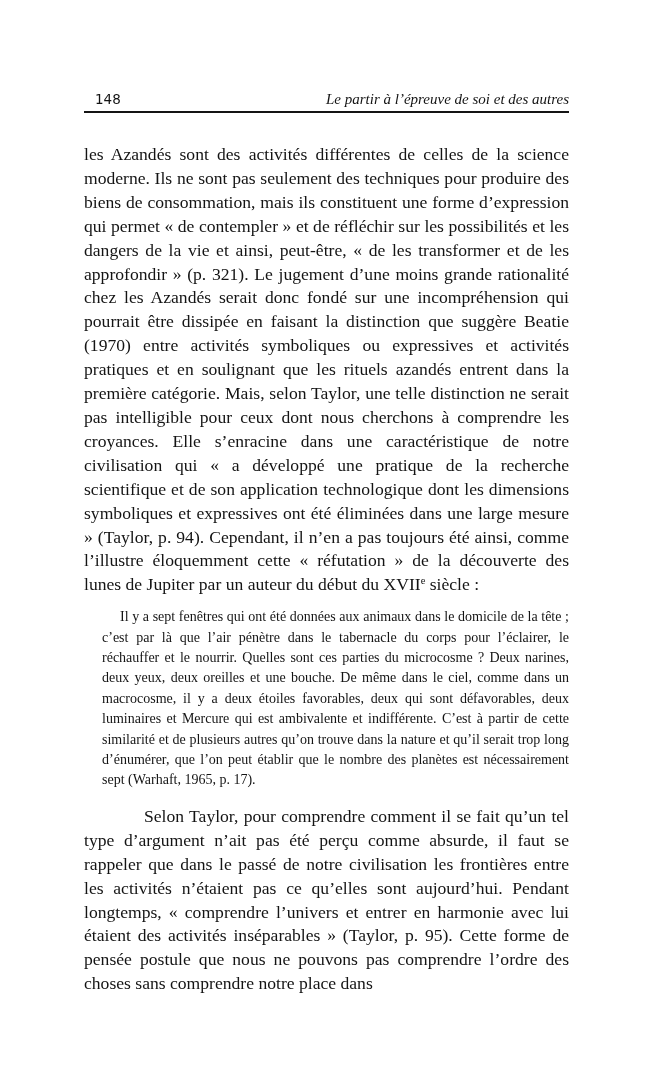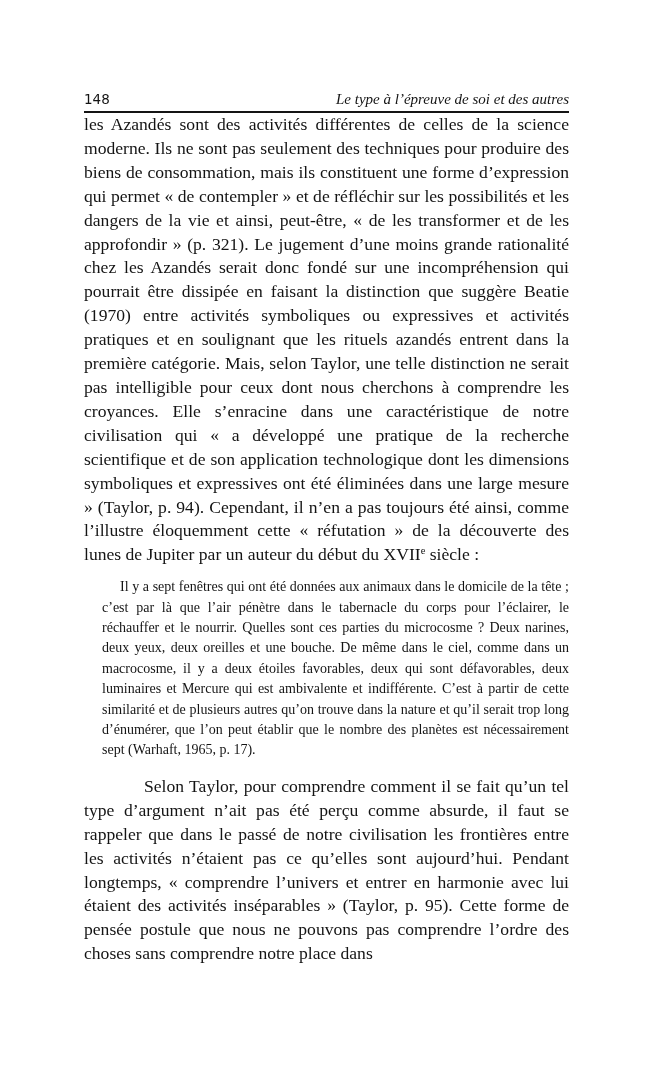--- a/index.html
+++ b/index.html
@@ -27,26 +27,28 @@
       align-items: flex-end;
       font-size: 14.2px;
       line-height: 18px;
       padding-bottom: 3px;
       border-bottom: 2px solid #141414;
       font-family: "Liberation Serif", "DejaVu Serif", serif;
     }
     .running-head .folio {
       font-family: "DejaVu Sans", sans-serif;
       font-size: 13.5px;
+      margin-left: 11px;
     }
     .running-head .title {
       font-style: italic;
       font-size: 15px;
     }
     .body-text {
+      margin-top: 30px;
       font-family: "Liberation Serif", "DejaVu Serif", serif;
       font-size: 17.6px;
       line-height: 23.9px;
       text-align: justify;
       hyphens: none;
     }
     .body-text p {
       margin: 0;
     }
     .quote {
@@ -69,21 +71,21 @@
       vertical-align: 0.55em;
       line-height: 0;
     }
   </style>
 </head>
 <body>
 
 <div class="page">
   <div class="running-head">
     <span class="folio">148</span>
-    <span class="title">Le type à l’épreuve de soi et des autres</span>
+    <span class="title">Le partir à l’épreuve de soi et des autres</span>
   </div>
 
   <div class="body-text">
     <p><span>les Azandés sont des activités différentes de celles de la science moderne. Ils ne sont pas seulement des techniques pour produire des biens de consommation, mais ils constituent une forme d’expression qui permet « de contempler » et de réfléchir sur les possibilités et les dangers de la vie et ainsi, peut-être, « de les transformer et de les approfondir » (p. 321). Le jugement d’une moins grande rationalité chez les Azandés serait donc fondé sur une incompréhension qui pourrait être dissipée en faisant la distinction que suggère Beatie (1970) entre activités symboliques ou expressives et activités pratiques et en soulignant que les rituels azandés entrent dans la première catégorie. Mais, selon Taylor, une telle distinction ne serait pas intelligible pour ceux dont nous cherchons à comprendre les croyances. Elle s’enracine dans une caractéristique de notre civilisation qui « a développé une pratique de la recherche scientifique et de son application technologique dont les dimensions symboliques et expressives ont été éliminées dans une large mesure » (Taylor, p. 94). Cependant, il n’en a pas toujours été ainsi, comme l’illustre éloquemment cette « réfutation » de la découverte des lunes de Jupiter par un auteur du début du XVII</span><sup>e</sup><span> siècle :</span></p>
 
     <div class="quote">
       <p>Il y a sept fenêtres qui ont été données aux animaux dans le domicile de la tête ; c’est par là que l’air pénètre dans le tabernacle du corps pour l’éclairer, le réchauffer et le nourrir. Quelles sont ces parties du microcosme ? Deux narines, deux yeux, deux oreilles et une bouche. De même dans le ciel, comme dans un macrocosme, il y a deux étoiles favorables, deux qui sont défavorables, deux luminaires et Mercure qui est ambivalente et indifférente. C’est à partir de cette similarité et de plusieurs autres qu’on trouve dans la nature et qu’il serait trop long d’énumérer, que l’on peut établir que le nombre des planètes est nécessairement sept (Warhaft, 1965, p. 17).</p>
     </div>
 
     <p class="indent">Selon Taylor, pour comprendre comment il se fait qu’un tel type d’argument n’ait pas été perçu comme absurde, il faut se rappeler que dans le passé de notre civilisation les frontières entre les activités n’étaient pas ce qu’elles sont aujourd’hui. Pendant longtemps, « comprendre l’univers et entrer en harmonie avec lui étaient des activités inséparables » (Taylor, p. 95). Cette forme de pensée postule que nous ne pouvons pas comprendre l’ordre des choses sans comprendre notre place dans</p>

